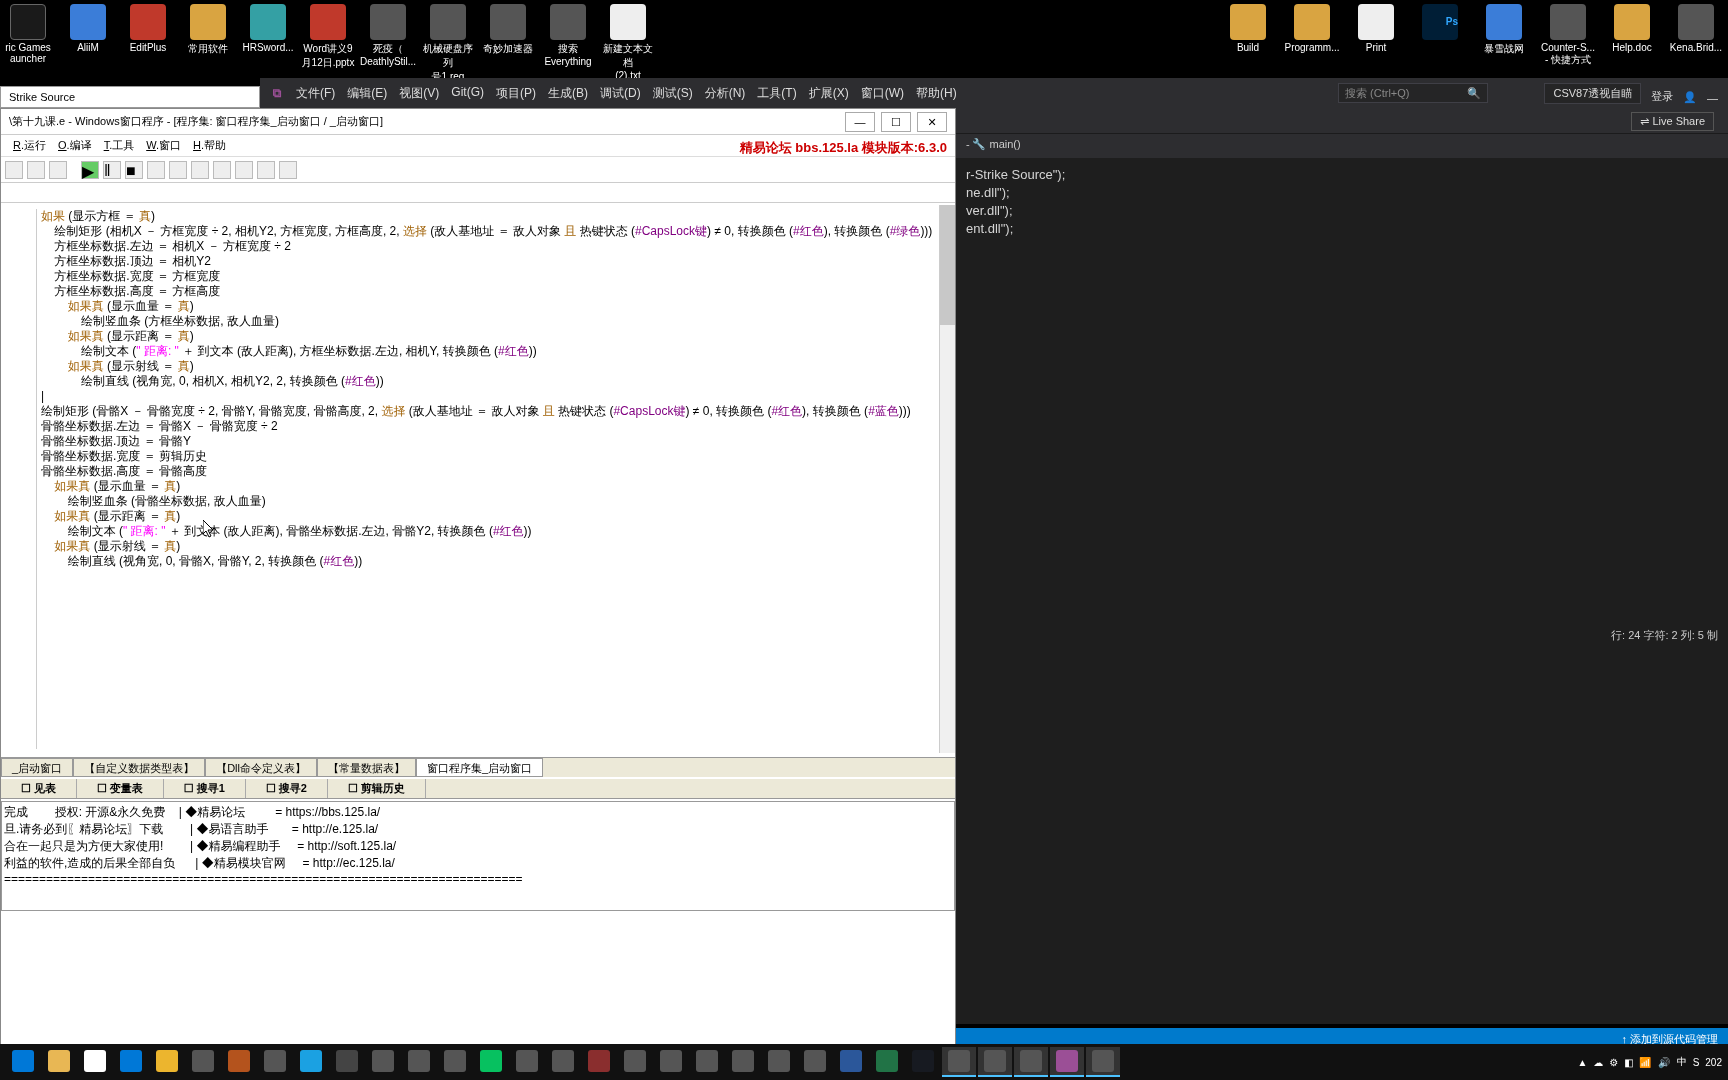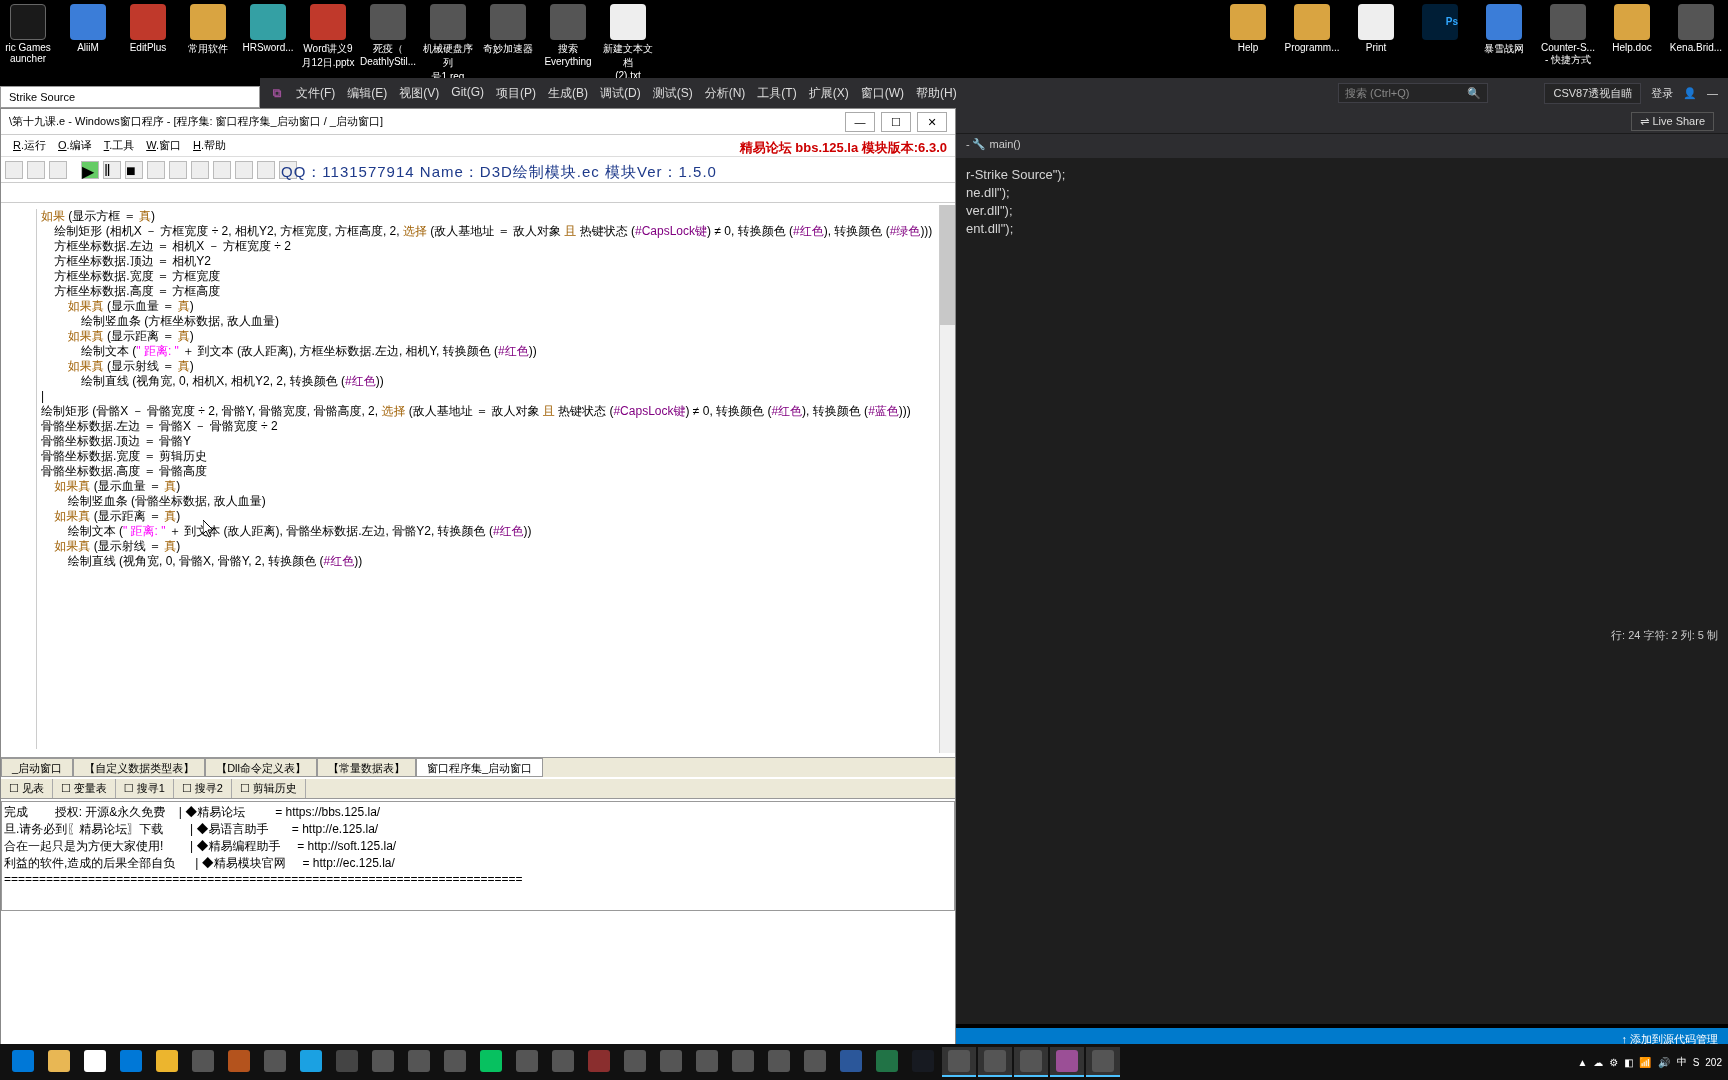--- a/index.html
+++ b/index.html
@@ -21,21 +21,21 @@
 
 
 .cs-bar{position:absolute;top:86px;left:0;width:260px;height:22px;background:#fff;color:#000;font-size:11px;padding:4px 8px;border:1px solid #999;}
 
 
 .vs-menu{position:absolute;top:78px;left:260px;right:0;height:30px;background:#2d2d30;display:flex;align-items:center;font-size:12px;color:#ddd;padding:0 6px;gap:2px;}
 .vs-logo{width:22px;height:22px;display:flex;align-items:center;justify-content:center;color:#9b4f96;font-weight:bold;}
 .vs-menu .m{padding:4px 6px;cursor:pointer;}
 .vs-search{position:absolute;right:240px;width:150px;height:20px;background:#252526;border:1px solid #3f3f46;display:flex;align-items:center;padding:0 6px;font-size:11px;color:#888;}
 .vs-search .sicon{margin-left:auto;}
-.vs-right{position:absolute;right:10px;display:flex;align-items:center;gap:10px;font-size:11px;padding-left:44px;}
+.vs-right{position:absolute;right:10px;display:flex;align-items:flex-end;gap:10px;font-size:11px;padding-left:44px;}
 .vs-toolbar{position:absolute;top:108px;left:956px;right:0;height:26px;background:#2d2d30;border-bottom:1px solid #1b1b1c;}
 .vs-toolbar2{position:absolute;top:108px;right:10px;display:flex;align-items:center;gap:10px;font-size:11px;color:#ddd;padding:4px;}
 .vs-toolbar2 .ls{border:1px solid #555;padding:2px 8px;border-radius:0;}
 
 
 .vs-area{position:absolute;top:134px;left:956px;right:0;bottom:56px;background:#1e1e1e;color:#d4d4d4;font-family:Consolas,monospace;font-size:13px;padding:30px 10px;}
 .vs-area .tab{position:absolute;top:0;left:0;right:0;height:24px;background:#2d2d30;color:#ccc;font-size:11px;padding:4px 10px;}
 .vs-area .cline{margin:3px 0;white-space:pre;}
 .vs-blue{position:absolute;bottom:28px;left:956px;right:0;height:24px;background:#007acc;color:#fff;font-size:11px;text-align:right;padding:4px 10px;}
 .vs-status2{position:absolute;bottom:6px;right:6px;font-size:10px;color:#888;}
@@ -61,21 +61,21 @@
 .code .str{color:#ff00ff;}
 .code .gu{position:absolute;left:12px;top:4px;bottom:4px;width:22px;border-right:1px solid #ccc;}
 .scroll-r{position:absolute;right:0;top:96px;width:16px;height:548px;background:#f0f0f0;border-left:1px solid #ccc;}
 .scroll-r .thumb{position:absolute;top:0;width:100%;height:120px;background:#c8c8c8;}
 
 .tabs-bot{position:absolute;top:648px;left:0;right:0;height:20px;background:#ece9d8;border-top:1px solid #999;display:flex;font-size:11px;}
 .tabs-bot .t{padding:2px 10px;border:1px solid #999;background:#ece9d8;cursor:pointer;}
 .tabs-bot .t.act{background:#fff;}
 
 .bottom-tools{position:absolute;top:670px;left:0;right:0;height:20px;background:#ece9d8;border-bottom:1px solid #999;display:flex;font-size:11px;align-items:center;}
-.bottom-tools .bt{padding:2px 8px;border-right:1px solid #aaa;cursor:pointer;}
+.bottom-tools .bt{padding:2px 20px;border-right:1px solid #aaa;cursor:pointer;font-weight:bold;}
 
 .console{position:absolute;top:692px;left:0;right:0;height:110px;background:#fff;font-family:"SimSun",monospace;font-size:12px;overflow:auto;padding:2px;border:1px solid #999;}
 .console .row{white-space:pre;}
 
 
 .vsline{position:absolute;top:614px;left:956px;right:0;height:20px;background:#1e1e1e;color:#ccc;font-size:11px;text-align:right;padding:2px 10px;margin-top:12px;}
 
 
 .taskbar{position:absolute;bottom:0;left:0;right:0;height:36px;background:#111;display:flex;align-items:center;padding:0 6px;gap:4px;}
 .taskbar .tb{width:34px;height:30px;display:flex;align-items:center;justify-content:center;cursor:pointer;border-bottom:2px solid transparent;}
@@ -132,21 +132,21 @@
       </div>
       <div class="di white">
         <div class="dicon"></div>
         <div>新建文本文档<br>(2).txt</div>
       </div>
     </div>
 </div>
 <div class="di-group-r" id="di-right">
     <div class="di yellow">
       <div class="dicon"></div>
-      <div>Help</div>
+      <div>Build</div>
     </div>
     <div class="di yellow">
       <div class="dicon"></div>
       <div>Programm...</div>
     </div>
     <div class="di white">
       <div class="dicon"></div>
       <div>Print</div>
     </div>
     <div class="di ps">
@@ -246,21 +246,20 @@
     <div class="tbtn">‖</div>
     <div class="tbtn">■</div>
     <div class="tbtn"></div>
     <div class="tbtn"></div>
     <div class="tbtn"></div>
     <div class="tbtn"></div>
     <div class="tbtn"></div>
     <div class="tbtn"></div>
     <div class="tbtn"></div>
   </div>
-  <div class="epl-banner2">QQ：1131577914 Name：D3D绘制模块.ec 模块Ver：1.5.0</div>
   <div class="epl-tb2"></div>
 
   <div class="code" id="eplcode">
     <div class="gu"></div>
   <div class="ln"></div>
       <div class="ln"><span class="kw">如果</span> (显示方框 ＝ <span class="kw">真</span>)</div>
       <div class="ln">    <span style="color:#000">绘制矩形</span> (相机X － 方框宽度 ÷ 2, 相机Y2, 方框宽度, 方框高度, 2, <span class="kw">选择</span> (敌人基地址 ＝ 敌人对象 <span class="kw">且</span> <span style="color:#000">热键状态</span> (<span style="color:#800080">#CapsLock键</span>) ≠ 0, <span style="color:#000">转换颜色</span> (<span style="color:#800080">#红色</span>), <span style="color:#000">转换颜色</span> (<span style="color:#800080">#绿色</span>)))</div>
       <div class="ln">    方框坐标数据.左边 ＝ 相机X － 方框宽度 ÷ 2</div>
       <div class="ln">    方框坐标数据.顶边 ＝ 相机Y2</div>
       <div class="ln">    方框坐标数据.宽度 ＝ 方框宽度</div>

